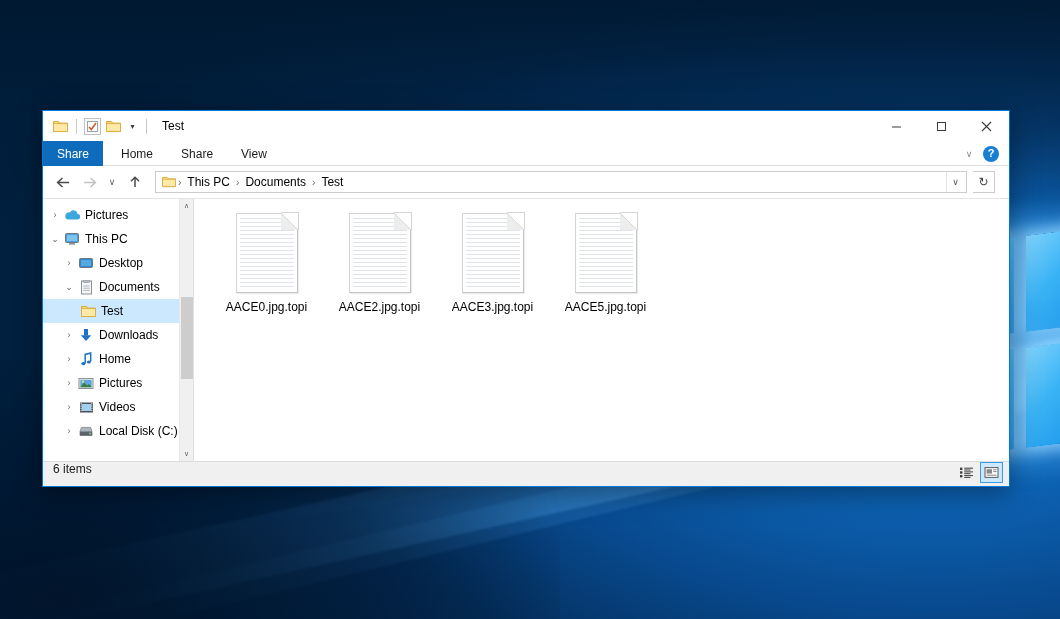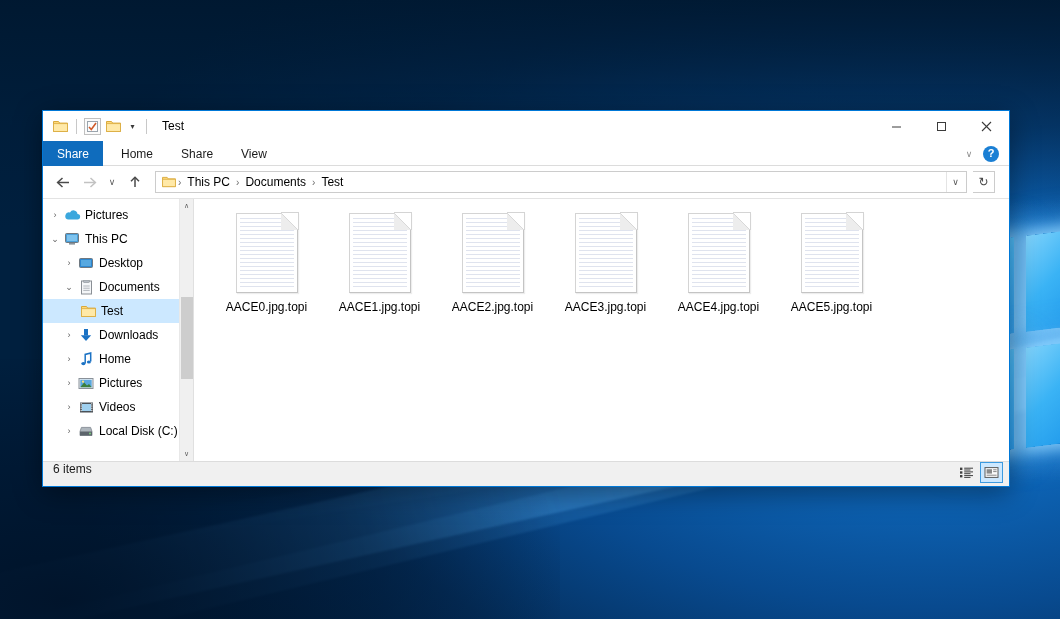--- a/index.html
+++ b/index.html
@@ -568,55 +568,39 @@
 
         <div class="file-item">
           <div class="doc-icon">
             <div class="doc-page"></div>
               <div class="doc-lines"></div>
               <div class="doc-fold-edge"></div>
           </div>
           <div class="file-label">AACE0.jpg.topi</div>
         </div>
 
-        <div class="file-item">
-          <div class="doc-icon">
-            <div class="doc-page"></div>
-              <div class="doc-lines"></div>
-              <div class="doc-fold-edge"></div>
-          </div>
-          <div class="file-label">AACE1.jpg.topi</div>
-        </div>
 
         <div class="file-item">
           <div class="doc-icon">
             <div class="doc-page"></div>
               <div class="doc-lines"></div>
               <div class="doc-fold-edge"></div>
           </div>
           <div class="file-label">AACE2.jpg.topi</div>
         </div>
 
         <div class="file-item">
           <div class="doc-icon">
             <div class="doc-page"></div>
               <div class="doc-lines"></div>
               <div class="doc-fold-edge"></div>
           </div>
           <div class="file-label">AACE3.jpg.topi</div>
         </div>
 
-        <div class="file-item">
-          <div class="doc-icon">
-            <div class="doc-page"></div>
-              <div class="doc-lines"></div>
-              <div class="doc-fold-edge"></div>
-          </div>
-          <div class="file-label">AACE4.jpg.topi</div>
-        </div>
 
         <div class="file-item">
           <div class="doc-icon">
             <div class="doc-page"></div>
               <div class="doc-lines"></div>
               <div class="doc-fold-edge"></div>
           </div>
           <div class="file-label">AACE5.jpg.topi</div>
         </div>
 

